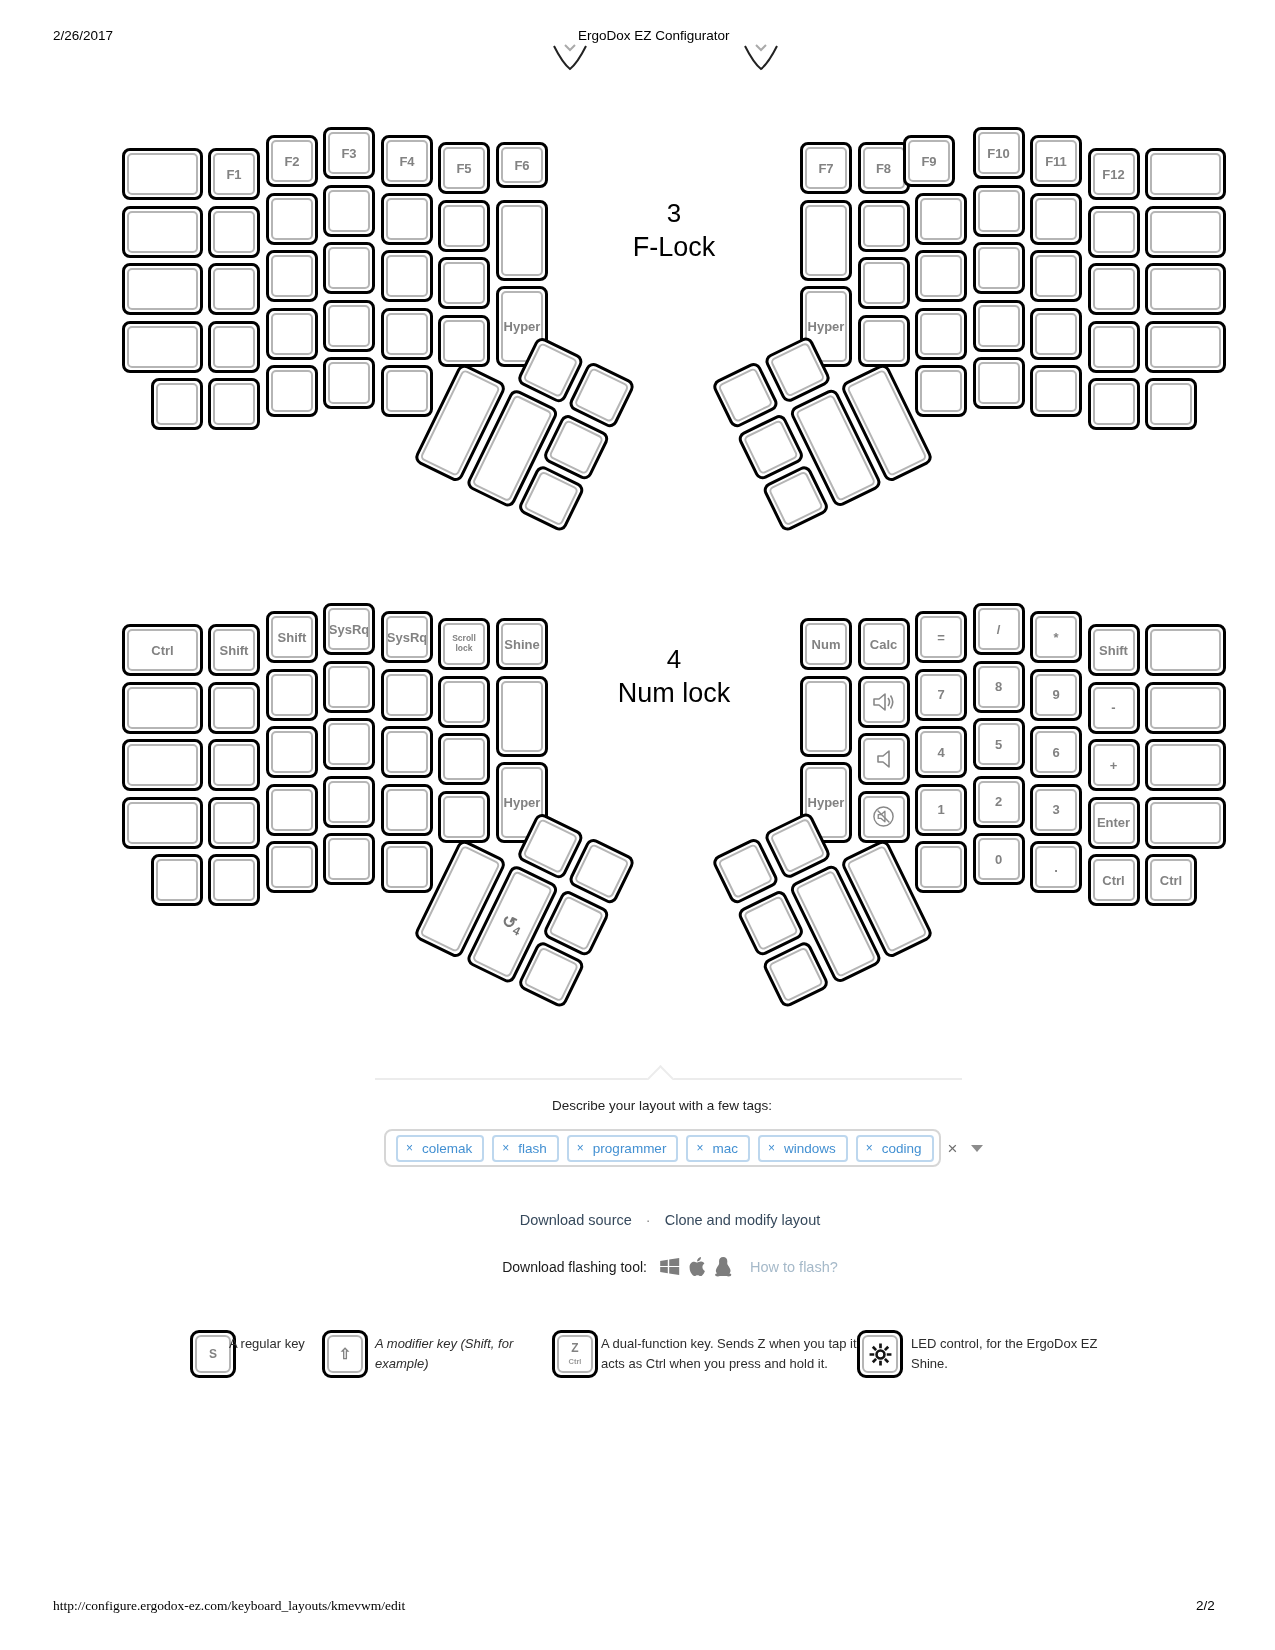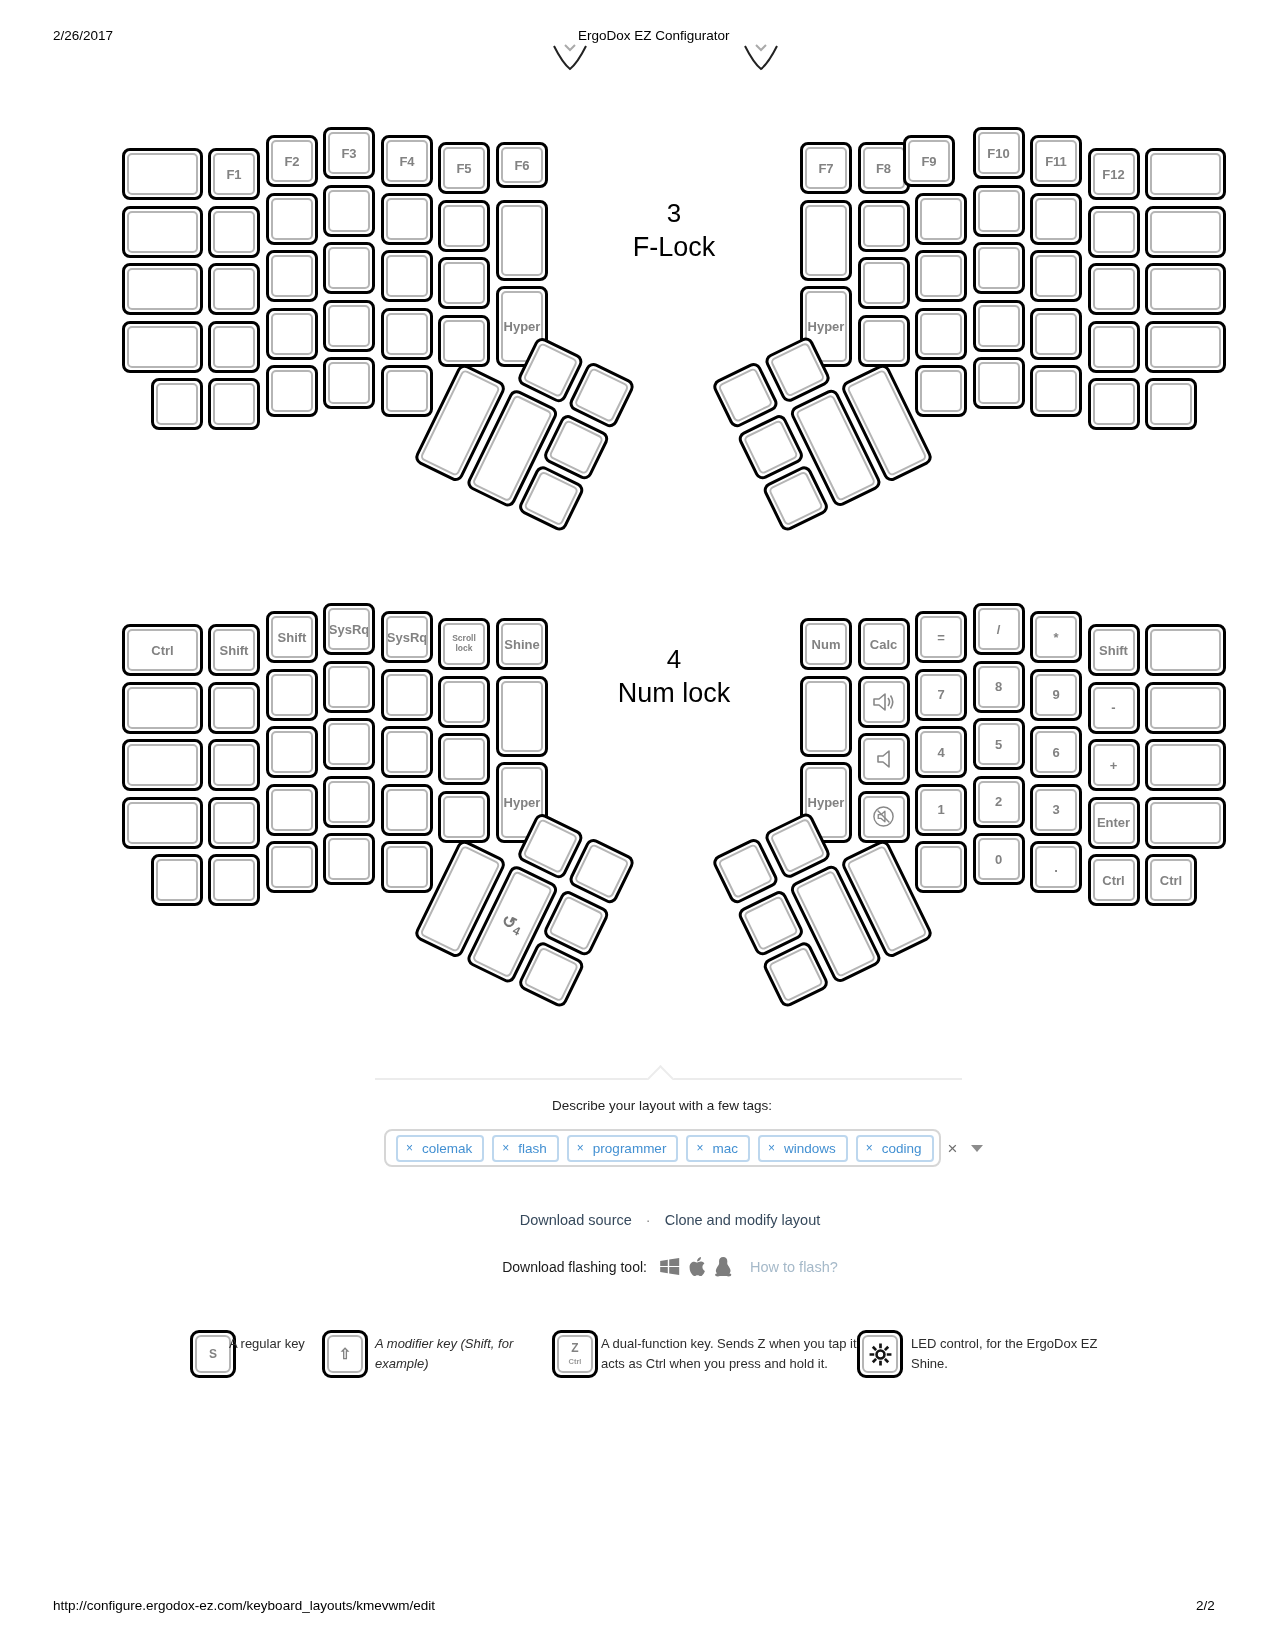--- a/index.html
+++ b/index.html
@@ -2,21 +2,21 @@
 <html><head>
 <meta charset="utf-8">
 <style>
   html,body{margin:0;padding:0;width:1275px;height:1650px;background:#fff;overflow:hidden;
             font-family:"Liberation Sans", sans-serif;}
   #page{position:relative;width:1275px;height:1650px;background:#fff;}
 
   .hdr{position:absolute;font-size:13.5px;color:#000;}
   .header-date{left:53px;top:28px;}
   .header-title{left:578px;top:28px;}
-  .footer-url{left:53px;top:1598px;}
+  .footer-url{left:53px;top:1598px;font-family:Liberation Serif, serif;}
   .footer-page{left:1196px;top:1598px;}
 
   .chev{position:absolute;top:44px;}
 
   .layer{position:absolute;left:0;width:1275px;height:480px;}
   .key{position:absolute;background:#fff;border:3px solid #000;border-radius:8px;
        box-sizing:border-box;padding:2px;}
   .key-inner{width:100%;height:100%;box-sizing:border-box;border:2px solid #b5b5b5;
        border-radius:5px;display:flex;flex-direction:column;align-items:center;justify-content:center;
        color:#828282;font-weight:bold;font-size:13px;text-align:center;overflow:hidden;}

